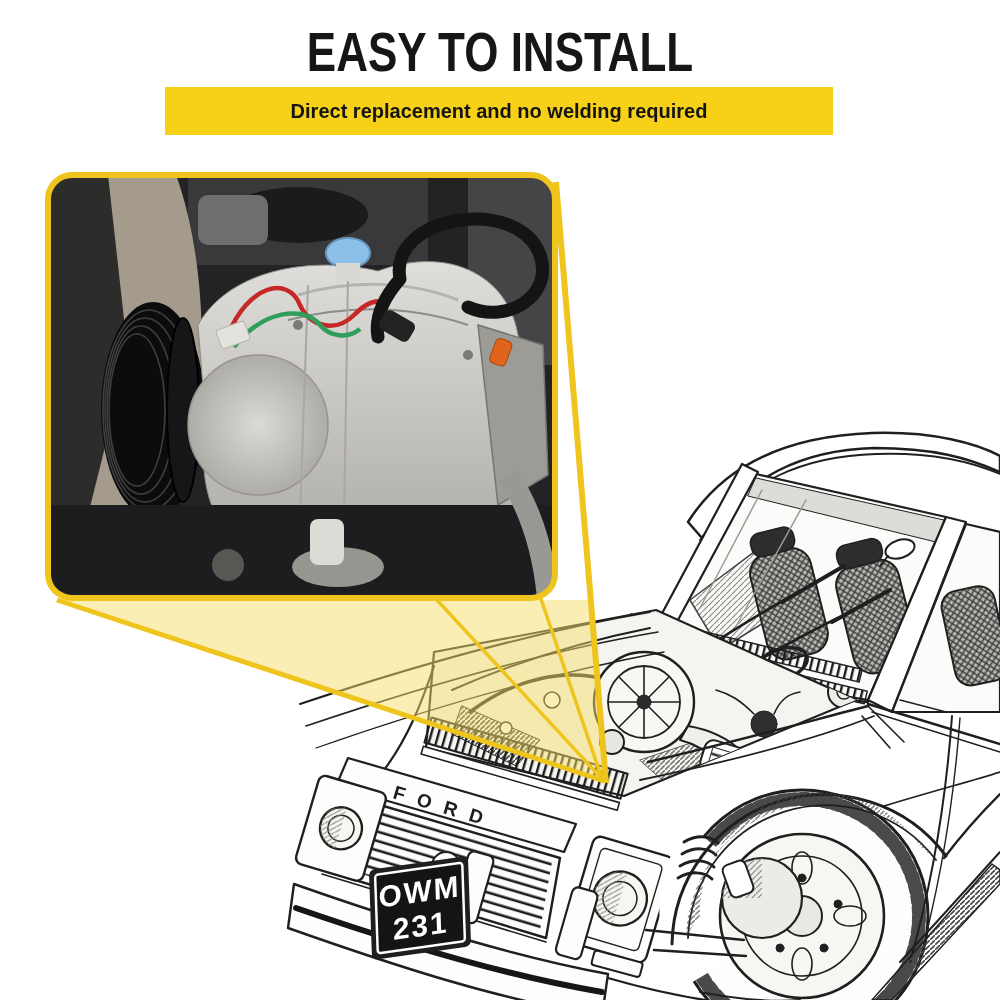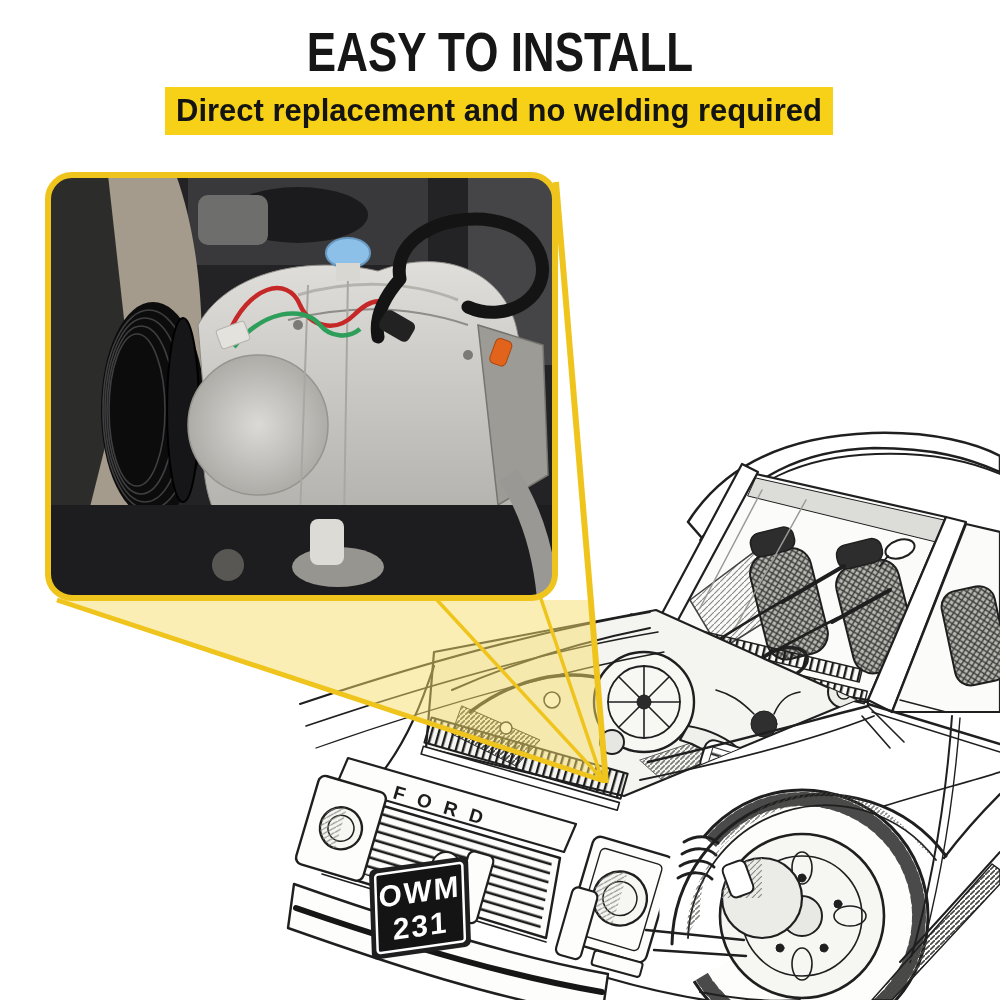--- a/index.html
+++ b/index.html
@@ -3,21 +3,21 @@
 <meta charset="utf-8">
 <style>
   html,body{margin:0;padding:0;background:#ffffff;}
   .stage{position:relative;width:1000px;height:1000px;background:#ffffff;overflow:hidden;
          font-family:"Liberation Sans",sans-serif;}
   .title{position:absolute;top:20px;left:0;width:1000px;text-align:center;
          font-size:55px;font-weight:900;color:#161616;letter-spacing:0px;
          transform:scaleX(0.80);transform-origin:50% 50%;white-space:nowrap;}
   .subtitle-bar{position:absolute;left:165px;top:87px;width:668px;height:48px;background:#F7D117;
          display:flex;align-items:center;justify-content:center;}
-  .subtitle-bar span{font-size:31px;font-weight:bold;color:#141414;white-space:nowrap;}
+  .subtitle-bar span{font-size:20px;font-weight:bold;color:#141414;white-space:nowrap;}
   svg.scene{position:absolute;left:0;top:0;}
   text{font-family:"Liberation Sans",sans-serif;}
 </style>
 </head>
 <body>
 
 <div class="stage">
 
   <div class="title">EASY TO INSTALL</div>
   <div class="subtitle-bar">

